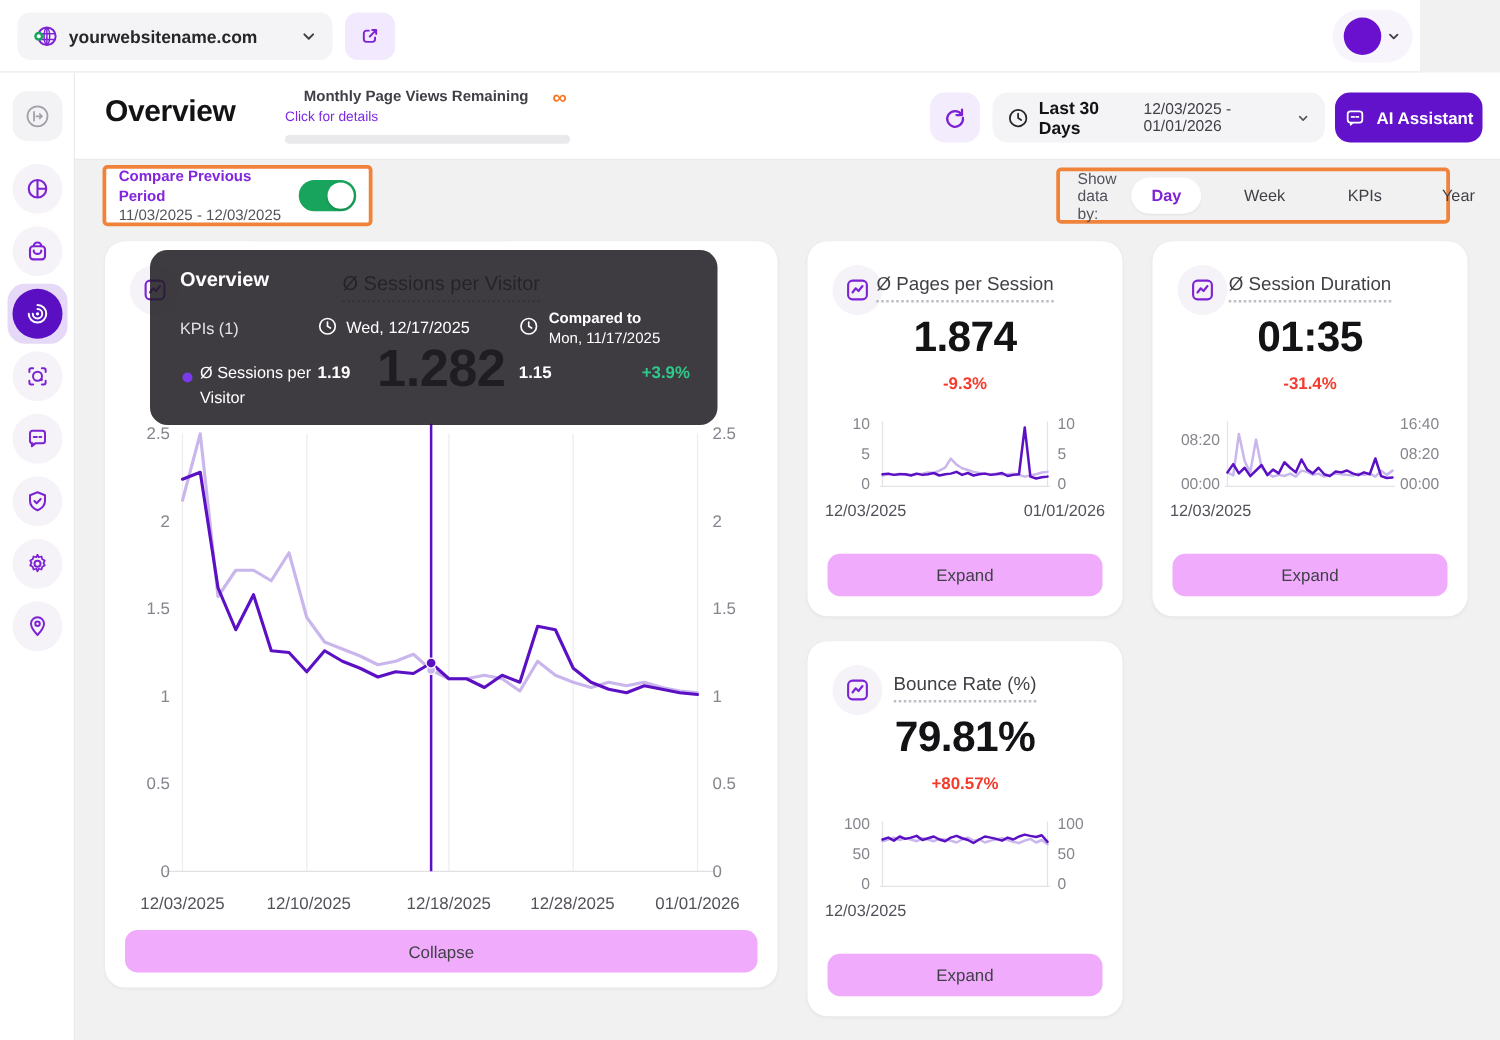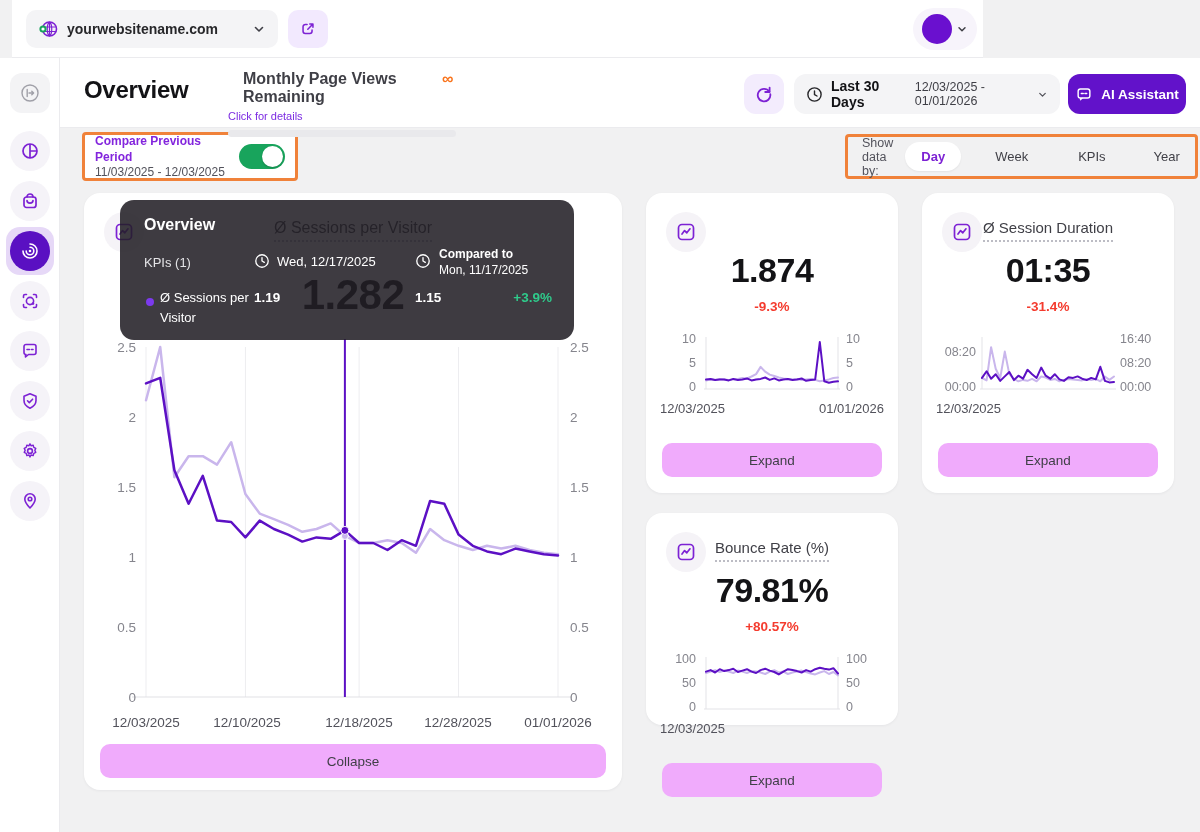--- a/index.html
+++ b/index.html
@@ -1,55 +1,55 @@
 <!DOCTYPE html>
 <html><head>
 <meta charset="utf-8">
 <style>
   * { margin:0; padding:0; box-sizing:border-box; }
   html,body { width:1200px; height:832px; font-family:"Liberation Sans", sans-serif; background:#f1f1f2; overflow:hidden; position:relative; color:#18181b; }
   svg { display:block; }
 
   
-  .topbar { position:absolute; left:12px; top:0; width:971px; height:58px; background:#fff; border-bottom:1px solid #ebebee; z-index:5; }
+  .topbar { position:absolute; left:0; top:0; width:1136px; height:58px; background:#fff; border-bottom:1px solid #ebebee; z-index:5; }
   .site-pill { position:absolute; left:14px; top:10px; width:252px; height:38px; background:#f4f4f6; border-radius:10px; display:flex; align-items:center; padding:0 12px; gap:9px; cursor:pointer; }
   .site-pill .label { font-size:14px; font-weight:700; color:#27272a; flex:1; }
   .ext-btn { position:absolute; left:276px; top:10px; width:40px; height:38px; background:#f2e9fe; border-radius:10px; display:flex; align-items:center; justify-content:center; cursor:pointer; }
   .avatar-pill { position:absolute; right:6px; top:8px; width:64px; height:42px; background:#f7f4fb; border-radius:21px; display:flex; align-items:center; justify-content:center; gap:4px; cursor:pointer; }
   .avatar-circle { width:30px; height:30px; border-radius:50%; background:#6a10cf; }
 
   
   .sidebar { position:absolute; left:0; top:58px; width:60px; height:774px; background:#fff; border-right:1px solid #ebebee; z-index:4; }
   .side-btn { position:absolute; left:50%; transform:translate(-50%,-50%); width:40px; height:40px; border-radius:50%; background:#f5f3f8; display:flex; align-items:center; justify-content:center; cursor:pointer; }
   .side-collapse { border-radius:12px; background:#f3f3f5; }
   .side-active-wrap { position:absolute; left:50%; transform:translate(-50%,-50%); width:48px; height:48px; border-radius:14px; background:#e6d8f7; display:flex; align-items:center; justify-content:center; cursor:pointer; }
   .side-active-circle { width:40px; height:40px; border-radius:50%; background:#5a10c2; display:flex; align-items:center; justify-content:center; }
 
   
   .header { position:absolute; left:60px; top:58px; width:1140px; height:70px; background:#fff; border-bottom:1px solid #ebebee; z-index:3; }
   .page-title { position:absolute; left:24px; top:18px; font-size:24px; font-weight:700; color:#131316; letter-spacing:-0.3px; }
   .quota { position:absolute; left:168px; top:12px; width:230px; }
-  .quota-title { font-size:16px; font-weight:700; color:#3f3f46;padding-left:15px; }
+  .quota-title { font-size:12px; font-weight:700; color:#3f3f46;padding-left:15px; }
   .quota-link { font-size:11px; color:#7c2be2; cursor:pointer; margin-top:1px; display:inline-block; }
   .quota-bar { margin-top:6px; width:228px; height:7px; border-radius:4px; background:#e9e9ec; }
   .quota-inf { position:absolute; left:382px; top:12px; font-size:16px; font-weight:700; color:#f9731b; }
   .refresh-btn { position:absolute; left:684px; top:16px; width:40px; height:40px; border-radius:12px; background:#f3ecfd; display:flex; align-items:center; justify-content:center; cursor:pointer; }
   .range-pill { position:absolute; left:734px; top:16px; width:266px; height:40px; border-radius:12px; background:#f4f4f6; display:flex; align-items:center; padding:0 12px; gap:8px; cursor:pointer; }
   .range-label { font-size:14px; font-weight:700; color:#131316; }
   .range-dates { font-size:12.5px; color:#3f3f46; margin-left:4px; }
   .ai-btn { position:absolute; left:1008px; top:16px; width:118px; height:40px; border-radius:12px; background:#6212ca; display:flex; align-items:center; justify-content:center; gap:8px; cursor:pointer; }
   .ai-btn span { color:#fff; font-size:13.5px; font-weight:700; }
 
   
   .compare-box { position:absolute; left:82px; top:132px; width:216px; height:49px; background:#fff; border:3px solid #f0823a; border-radius:4px; display:flex; align-items:center; padding:0 10px; gap:10px; z-index:2; }
   .compare-label { font-size:12px; font-weight:700; color:#8325dd; line-height:1.3; }
   .compare-dates { font-size:12px; color:#52525b; }
   .toggle { width:46px; height:25px; border-radius:13px; background:#18a45c; position:relative; cursor:pointer; flex:none; }
   .toggle .knob { position:absolute; right:2px; top:2px; width:21px; height:21px; border-radius:50%; background:#fff; box-shadow:0 1px 2px rgba(0,0,0,.2); }
-  .showdata-box { position:absolute; left:845px; top:134px; width:353px; height:45px; border:3px solid #f0823a; border-radius:4px; display:flex; align-items:center; padding:0 4px 0 14px; z-index:2; }
+  .showdata-box { position:absolute; left:845px; top:134px; width:315px; height:45px; border:3px solid #f0823a; border-radius:4px; display:flex; align-items:center; padding:0 4px 0 14px; z-index:2; }
   .showdata-label { font-size:12.5px; color:#52525b; margin-right:12px; }
   .sdb-opt { font-size:13px; color:#3f3f46; font-weight:500; padding:7px 16px; cursor:pointer; }
   .sdb-opt.sel { background:#fff; color:#7d22d4; font-weight:700; border-radius:17px; box-shadow:0 1px 2px rgba(0,0,0,.06); }
 
   
   .card { position:absolute; background:#fff; border-radius:16px; box-shadow:0 1px 3px rgba(20,20,30,.05); }
   .card-icon { position:absolute; left:20px; top:19px; width:40px; height:40px; border-radius:50%; background:#f5f3f7; display:flex; align-items:center; justify-content:center; }
   .card-title { position:absolute; top:26px; left:0; right:0; text-align:center; }
   .card-title span { font-size:16px; color:#3f3f46; border-bottom:2px dotted #bcbcc4; padding-bottom:4px; cursor:pointer; }
   .card-title.small span { font-size:15px; }
@@ -75,21 +75,21 @@
   .tt-cmp .d2 { font-weight:400; }
   .tt-dot { position:absolute; left:26px; top:98px; width:8px; height:8px; border-radius:50%; background:#7c3aed; }
   .tt-metric { position:absolute; left:40px; top:88px; width:102px; font-size:13px; line-height:1.5; }
   .tt-v1 { position:absolute; left:134px; top:90px; font-size:13.5px; font-weight:700; }
   .tt-v2 { position:absolute; left:295px; top:90px; font-size:13.5px; font-weight:700; }
   .tt-delta { position:absolute; right:22px; top:90px; font-size:13.5px; font-weight:700; color:#2fca8b; }
 
   
   .pages-card { left:646px; top:193px; width:252px; height:300px; }
   .duration-card { left:922px; top:193px; width:252px; height:300px; }
-  .bounce-card { left:646px; top:513px; width:252px; height:212px; }
+  .bounce-card { left:646px; top:513px; width:252px; height:300px; }
 </style>
 </head>
 <body>
 
 <div class="topbar">
   <div class="site-pill">
     <span>
       <svg width="20" height="20" viewBox="0 0 20 20">
           <circle cx="11.5" cy="10" r="7" fill="none" stroke="#7d22d4" stroke-width="1.6"></circle>
           <path d="M11.5 3 v14 M4.8 8 h13.4 M4.8 12.5 h13.4 M11.5 3 c-3 2-3 12 0 14 M11.5 3 c3 2 3 12 0 14" stroke="#7d22d4" stroke-width="1.2" fill="none"></path>
@@ -331,20 +331,21 @@
   <div class="tt-delta">+3.9%</div>
 </div>
 
 <div class="card pages-card">
   <div class="card-icon">
     <svg width="22" height="22" viewBox="0 0 22 22">
         <rect x="3.5" y="3.5" width="15" height="15" rx="3.5" fill="none" stroke="#7d22d4" stroke-width="1.7"></rect>
         <path d="M7 13 l2.6-3.4 2.2 2.2 3.2-4" fill="none" stroke="#7d22d4" stroke-width="1.7" stroke-linecap="round" stroke-linejoin="round"></path>
       </svg>
   </div>
+  <div class="card-title small"><span>Ø Pages per Session</span></div>
   <div class="big-value" style="top:58px; font-size:34px;">1.874</div>
   <div class="pct neg" style="top:106px;">-9.3%</div>
   <span class="tick" style="left:24px; top:139px; width:26px; text-align:right;">10</span>
   <span class="tick" style="left:24px; top:163px; width:26px; text-align:right;">5</span>
   <span class="tick" style="left:24px; top:187px; width:26px; text-align:right;">0</span>
   <span class="tick" style="left:200px; top:139px;">10</span>
   <span class="tick" style="left:200px; top:163px;">5</span>
   <span class="tick" style="left:200px; top:187px;">0</span>
   <svg id="chart-pages" width="136" height="58" style="position:absolute; left:58px; top:144px;">
       <line x1="2" y1="0" x2="2" y2="52" stroke="#e3e3e7" stroke-width="1"></line>

